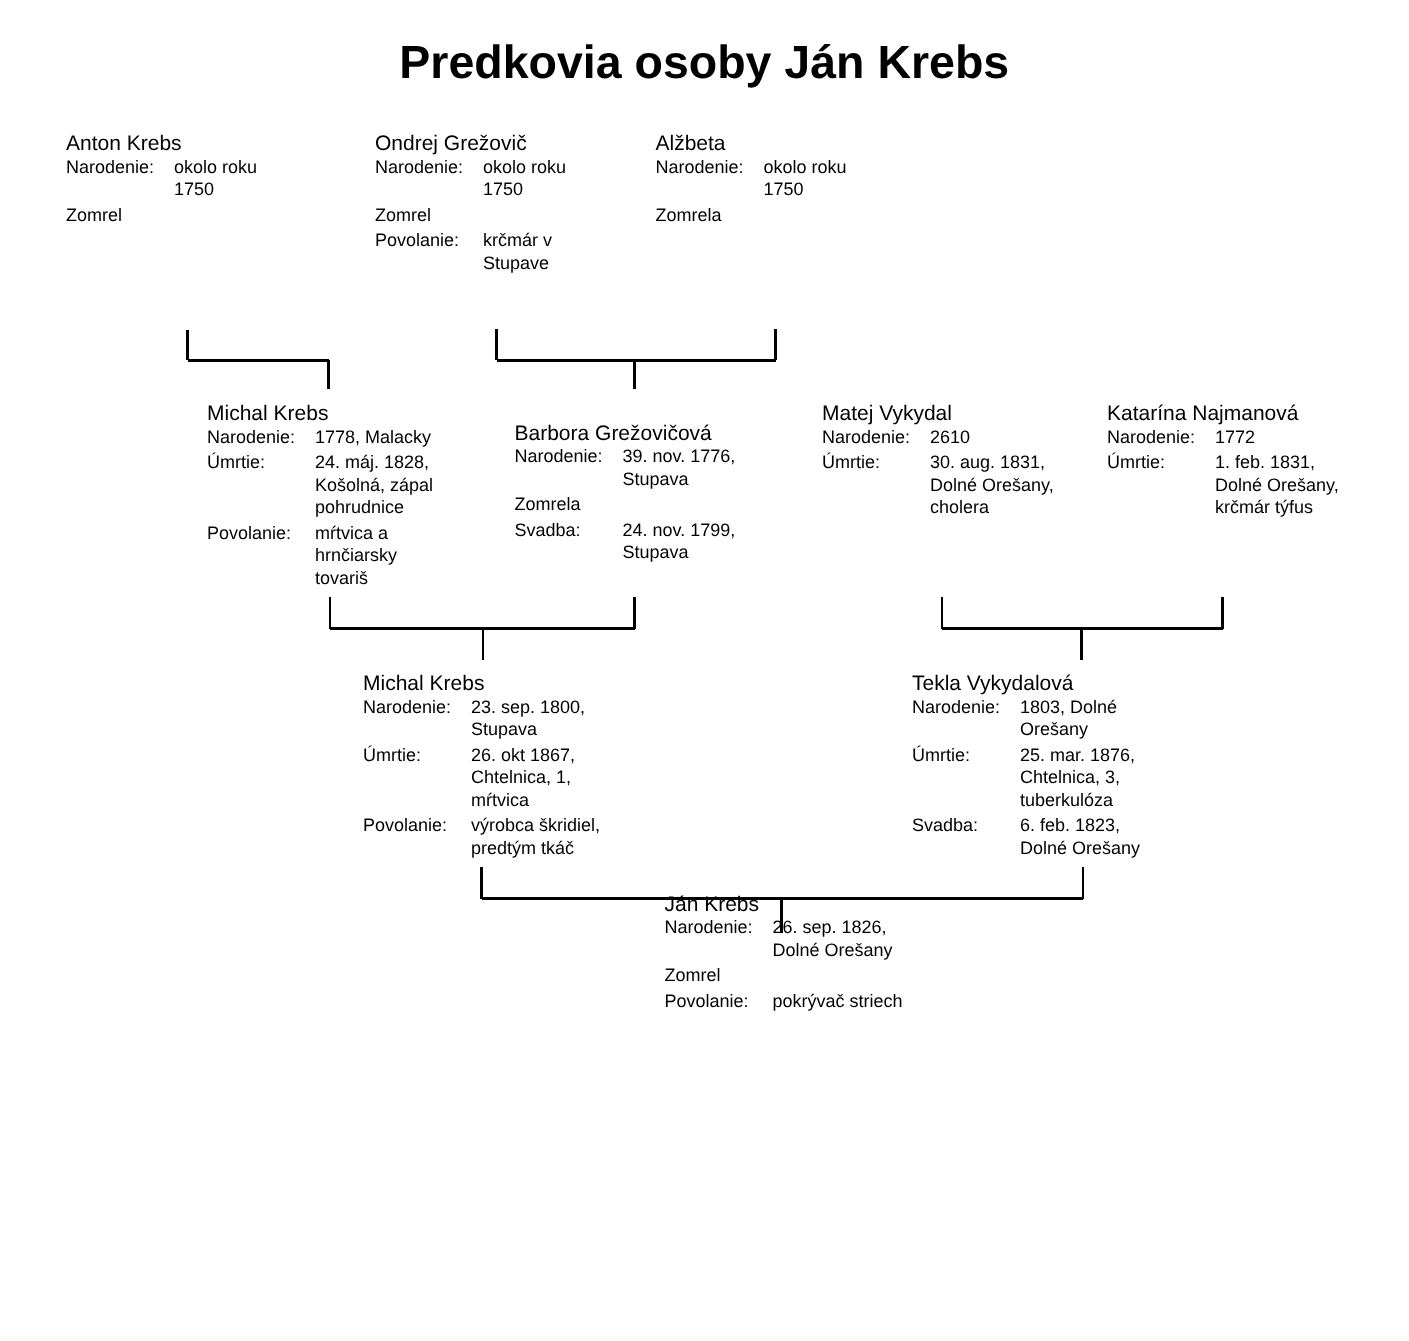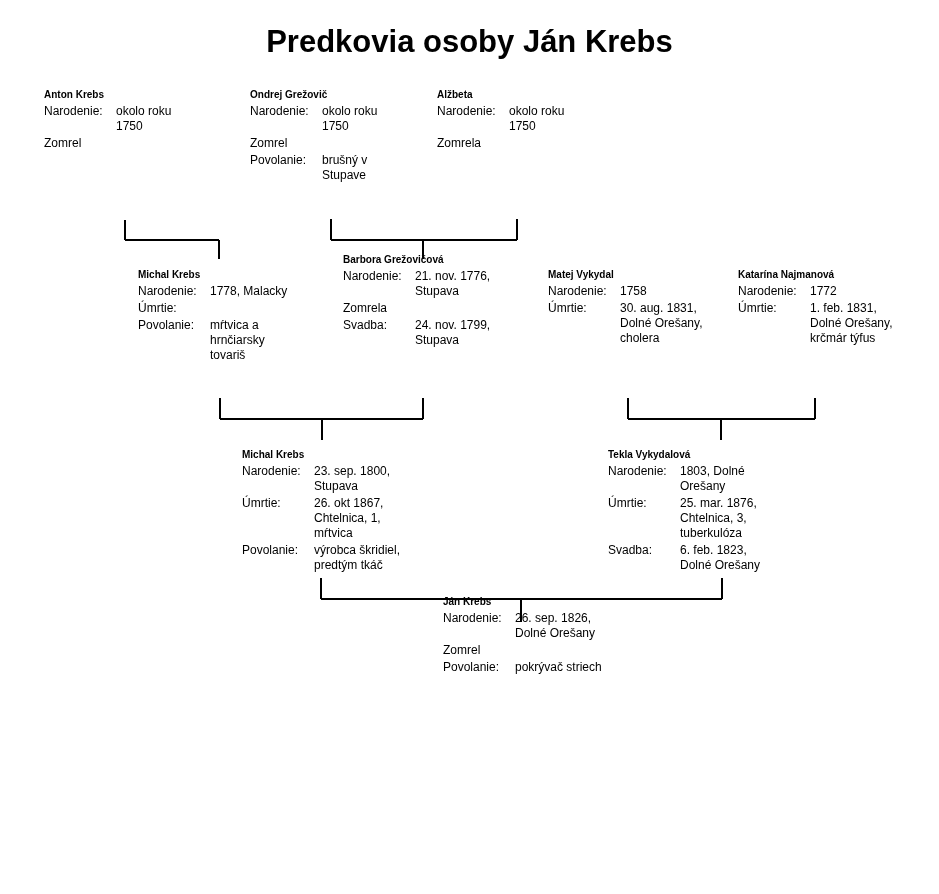--- a/index.html
+++ b/index.html
@@ -34,22 +34,22 @@
     height: 894px;
     pointer-events: none;
   }
   .person {
     position: absolute;
     width: 200px;
     font-size: 12px;
     line-height: 15px;
   }
   .pname {
-    font-size: 10px;
-    font-weight: bold;
+    font-size: 14px;
+    font-weight: normal;
     line-height: 14px;
     margin-bottom: 2px;
     white-space: nowrap;
   }
   .fact {
     display: flex;
     margin-bottom: 2px;
     min-height: 15px;
   }
   .flabel {
@@ -110,21 +110,21 @@
             <div class="fline">1750</div>
           </div>
         </div>
         <div class="fact">
           <div class="flabel">Zomrel</div>
           <div class="fvalues"></div>
         </div>
         <div class="fact">
           <div class="flabel">Povolanie:</div>
           <div class="fvalues">
-            <div class="fline">brušný v</div>
+            <div class="fline">krčmár v</div>
             <div class="fline">Stupave</div>
           </div>
         </div>
       </div>
       <div class="person" style="left: 437px; top: 88px;">
         <div class="pname">Alžbeta</div>
         <div class="fact">
           <div class="flabel">Narodenie:</div>
           <div class="fvalues">
             <div class="fline">okolo roku</div>
@@ -139,57 +139,62 @@
       <div class="person" style="left: 138px; top: 268px;">
         <div class="pname">Michal Krebs</div>
         <div class="fact">
           <div class="flabel">Narodenie:</div>
           <div class="fvalues">
             <div class="fline">1778, Malacky</div>
           </div>
         </div>
         <div class="fact">
           <div class="flabel">Úmrtie:</div>
+          <div class="fvalues">
+            <div class="fline">24. máj. 1828,</div>
+            <div class="fline">Košolná, zápal</div>
+            <div class="fline">pohrudnice</div>
+          </div>
         </div>
         <div class="fact">
           <div class="flabel">Povolanie:</div>
           <div class="fvalues">
             <div class="fline">mŕtvica a</div>
             <div class="fline">hrnčiarsky</div>
             <div class="fline">tovariš</div>
           </div>
         </div>
       </div>
-      <div class="person" style="left: 343px; top: 253px;">
+      <div class="person" style="left: 343px; top: 281px;">
         <div class="pname">Barbora Grežovičová</div>
         <div class="fact">
           <div class="flabel">Narodenie:</div>
           <div class="fvalues">
-            <div class="fline">21. nov. 1776,</div>
+            <div class="fline">39. nov. 1776,</div>
             <div class="fline">Stupava</div>
           </div>
         </div>
         <div class="fact">
           <div class="flabel">Zomrela</div>
           <div class="fvalues"></div>
         </div>
         <div class="fact">
           <div class="flabel">Svadba:</div>
           <div class="fvalues">
             <div class="fline">24. nov. 1799,</div>
             <div class="fline">Stupava</div>
           </div>
         </div>
       </div>
       <div class="person" style="left: 548px; top: 268px;">
         <div class="pname">Matej Vykydal</div>
         <div class="fact">
           <div class="flabel">Narodenie:</div>
           <div class="fvalues">
-            <div class="fline">1758</div>
+            <div class="fline">2610</div>
           </div>
         </div>
         <div class="fact">
           <div class="flabel">Úmrtie:</div>
           <div class="fvalues">
             <div class="fline">30. aug. 1831,</div>
             <div class="fline">Dolné Orešany,</div>
             <div class="fline">cholera</div>
           </div>
         </div>

